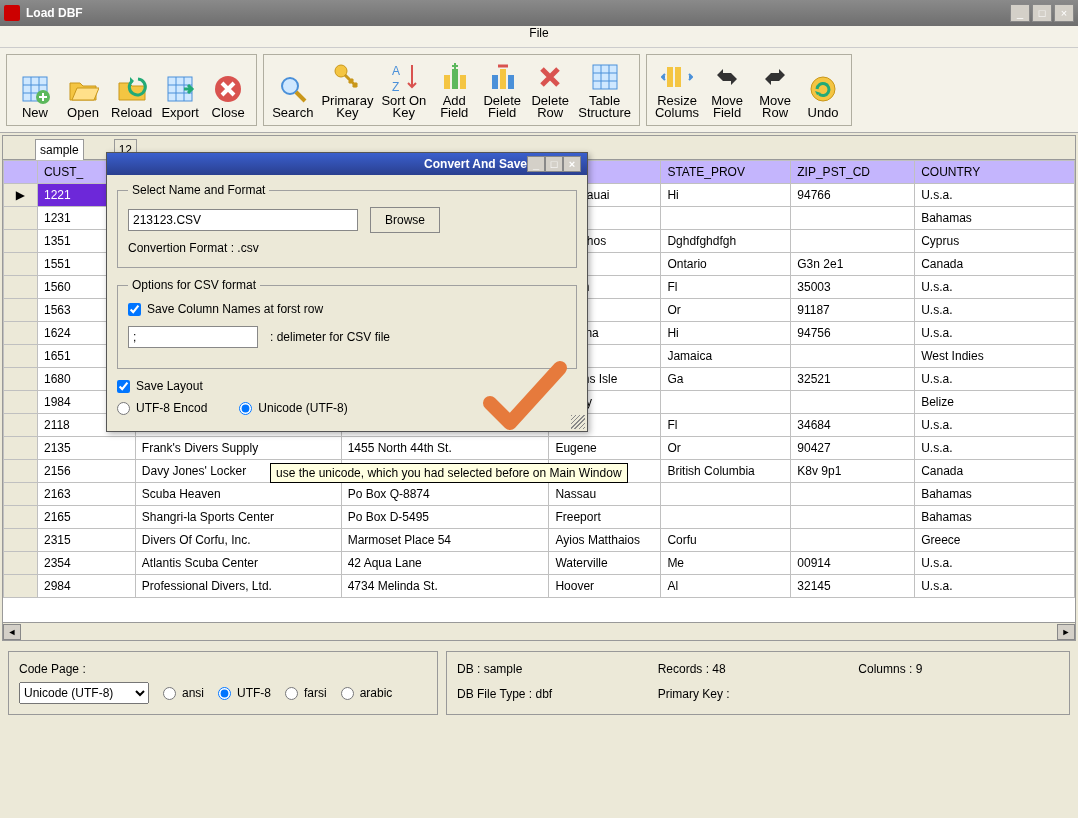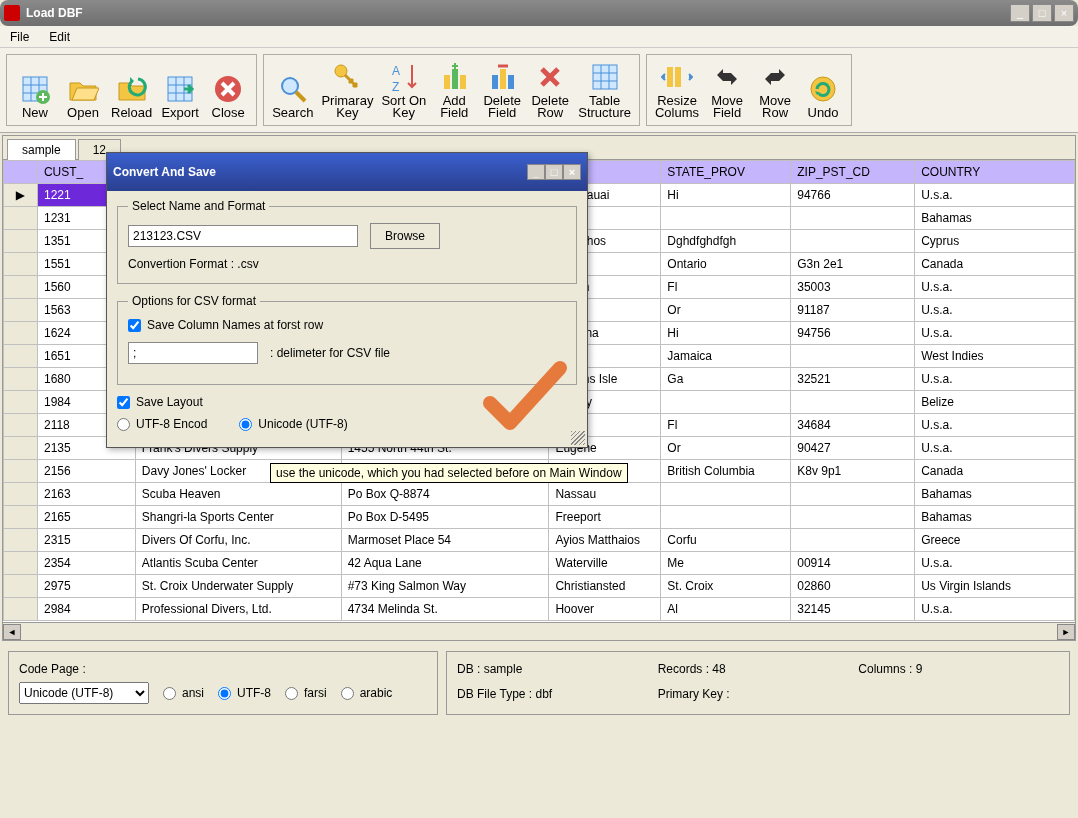--- a/index.html
+++ b/index.html
@@ -1,42 +1,42 @@
 <!DOCTYPE html>
 <html><head>
 <meta charset="utf-8">
 <style>
 * { margin:0; padding:0; box-sizing:border-box; font-family:Tahoma,Arial,sans-serif; font-size:12px; }
 body { background:#ece9d8; width:1078px; height:818px; position:relative; overflow:hidden; }
 
 
-.titlebar { background:linear-gradient(#8a8a8a,#6e6e6e); height:26px; display:flex; align-items:center; padding:0 4px; color:#fff;border-radius:8px; }
+.titlebar { background:linear-gradient(#8a8a8a,#6e6e6e); height:26px; display:flex; align-items:center; padding:0 4px; color:#fff; }
 .titlebar .icon { width:16px; height:16px; background:#c00; border-radius:2px; margin-right:6px; }
 .titlebar .title { font-weight:bold; flex:1; }
 .winbtns { display:flex; gap:2px; }
 .winbtn { width:20px; height:18px; background:#d4d0c8; border:1px solid #888; display:flex; align-items:center; justify-content:center; font-size:11px; cursor:pointer; }
 
 
-.menubar { background:#f4f2e8; height:22px; display:flex; align-items:center; padding:0 10px; gap:20px; border-bottom:1px solid #ccc; }
+.menubar { background:#f4f2e8; height:22px; display:flex; align-items:center; padding:0 10px; gap:20px; border-bottom:1px solid #ccc;flex-direction:column; }
 .menuitem { cursor:pointer; }
 
 
 .toolbar { background:#f4f2e8; padding:6px; display:flex; gap:6px; border-bottom:1px solid #aaa; }
 .toolgroup { border:1px solid #b0aea0; background:#f4f2e8; padding:4px 6px; display:flex; gap:4px; }
 .toolbtn { display:flex; flex-direction:column; align-items:center; justify-content:flex-end; min-width:44px; padding:2px; cursor:pointer; }
 .toolbtn .ticon { width:32px; height:32px; margin-bottom:2px; }
 .toolbtn .tlabel { text-align:center; font-size:13px; line-height:12px; white-space:pre-line; }
 
 
 .ticon svg { width:32px; height:32px; }
 
 
 .workspace { background:#fff; margin:2px; border:1px solid #999; height:506px; display:flex; flex-direction:column; }
 .tabs { background:#ece9d8; height:24px; display:flex; align-items:flex-end; padding-left:4px; border-bottom:1px solid #999; }
-.tab { background:#ece9d8; border:1px solid #999; border-bottom:none; padding:3px 14px; margin-right:2px; position:relative; top:1px; }
+.tab { background:#ece9d8; border:1px solid #999; border-bottom:none; padding:3px 4px; margin-right:2px; position:relative; top:1px;margin-left:28px; }
 .tab.active { background:#fff; }
 
 .gridwrap { flex:1; overflow:auto; position:relative; }
 table.grid { border-collapse:collapse; width:100%; }
 table.grid th, table.grid td { border:1px solid #c0c0c0; padding:3px 6px; text-align:left; background:#fff; height:23px; white-space:nowrap; }
 table.grid th { background:#c4b5fd; font-weight:normal; position:sticky; top:0; }
 table.grid tr.sel td.cust { background:#6d28d9; color:#fff; }
 table.grid .marker { width:14px; background:#ece9d8; text-align:center; }
 
 
@@ -46,21 +46,21 @@
 
 .bottom { display:flex; gap:8px; padding:8px; }
 .panel { border:1px solid #999; background:#ece9d8; padding:10px; }
 .panel.left { width:430px; }
 .panel.right { flex:1; display:grid; grid-template-columns:1fr 1fr 1fr; row-gap:8px; }
 select.codepage { width:130px; height:22px; }
 .radio-row { display:flex; gap:14px; align-items:center; margin-top:6px; }
 
 
 .dialog { position:absolute; left:106px; top:152px; width:482px; background:#ece9d8; border:1px solid #555; box-shadow:2px 2px 6px rgba(0,0,0,.3); z-index:50; }
-.dlg-title { background:linear-gradient(#3a5fcd,#2a3f8f); color:#fff; height:38px; display:flex; align-items:center; padding:0 6px; font-weight:bold; }
+.dlg-title { background:linear-gradient(#3a5fcd,#2a3f8f); color:#fff; height:22px; display:flex; align-items:center; padding:0 6px; font-weight:bold;text-align:right; }
 .dlg-title .t { flex:1; }
 .dlg-title .winbtn { width:18px; height:16px; }
 .dlg-body { padding:8px 10px; }
 fieldset { border:1px solid #a0a0a0; padding:10px 10px 12px; margin-bottom:10px; }
 legend { padding:0 4px; }
 .row { display:flex; align-items:center; gap:12px; margin-bottom:8px; }
 input[type=text] { height:22px; padding:2px 4px; border:1px solid #888; background:#fff; }
 button.browse { height:26px; padding:0 14px; background:#ece9d8; border:1px solid #888; cursor:pointer; }
 .chk { display:flex; align-items:center; gap:6px; }
 .resize-grip { position:absolute; right:2px; bottom:2px; width:14px; height:14px; background:repeating-linear-gradient(135deg,#888 0 1px,transparent 1px 3px); }
@@ -411,30 +411,20 @@
           </tr>
           <tr>
             <td class="marker"></td>
             <td class="cust">2354</td>
             <td>Atlantis Scuba Center</td>
             <td>42 Aqua Lane</td>
             <td>Waterville</td>
             <td>Me</td>
             <td>00914</td>
             <td>U.s.a.</td>
-          </tr>
-          <tr>
-            <td class="marker"></td>
-            <td class="cust">2975</td>
-            <td>St. Croix Underwater Supply</td>
-            <td>#73 King Salmon Way</td>
-            <td>Christiansted</td>
-            <td>St. Croix</td>
-            <td>02860</td>
-            <td>Us Virgin Islands</td>
           </tr>
           <tr>
             <td class="marker"></td>
             <td class="cust">2984</td>
             <td>Professional Divers, Ltd.</td>
             <td>4734 Melinda St.</td>
             <td>Hoover</td>
             <td>Al</td>
             <td>32145</td>
             <td>U.s.a.</td>

